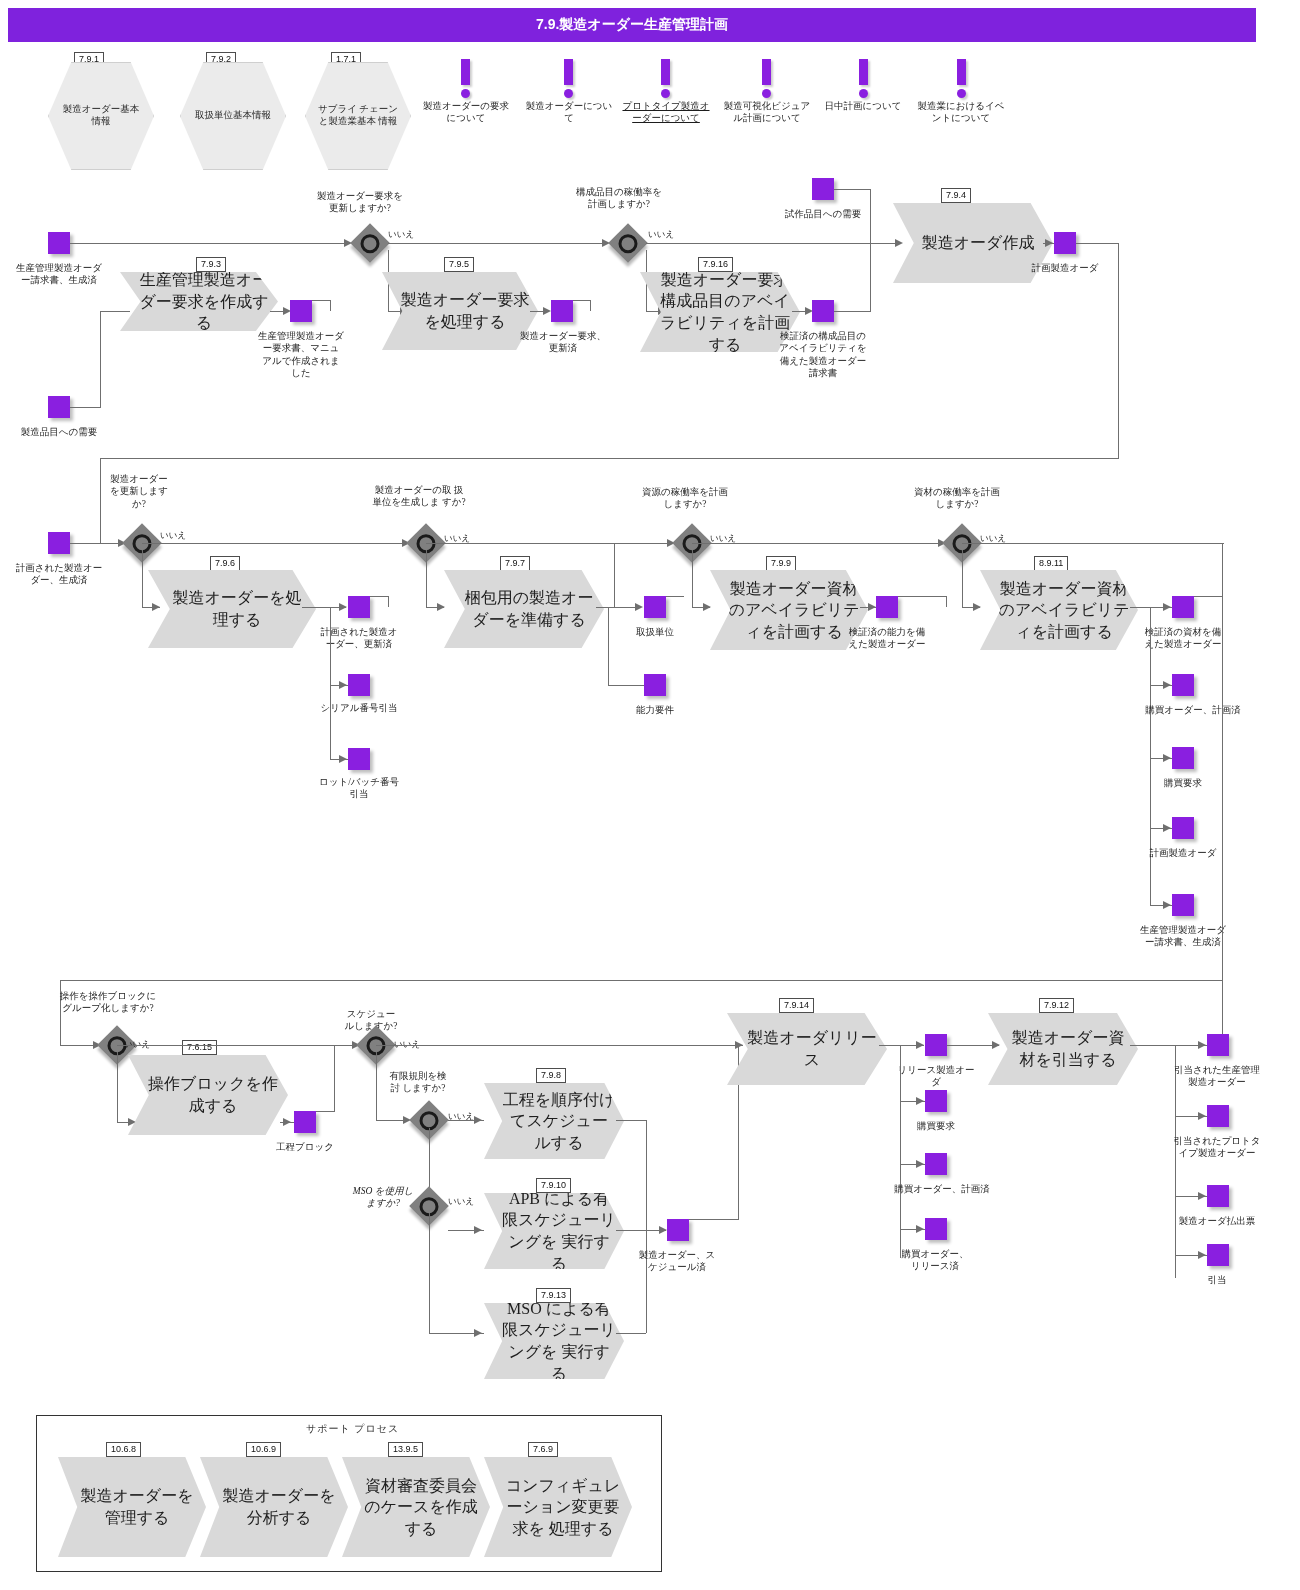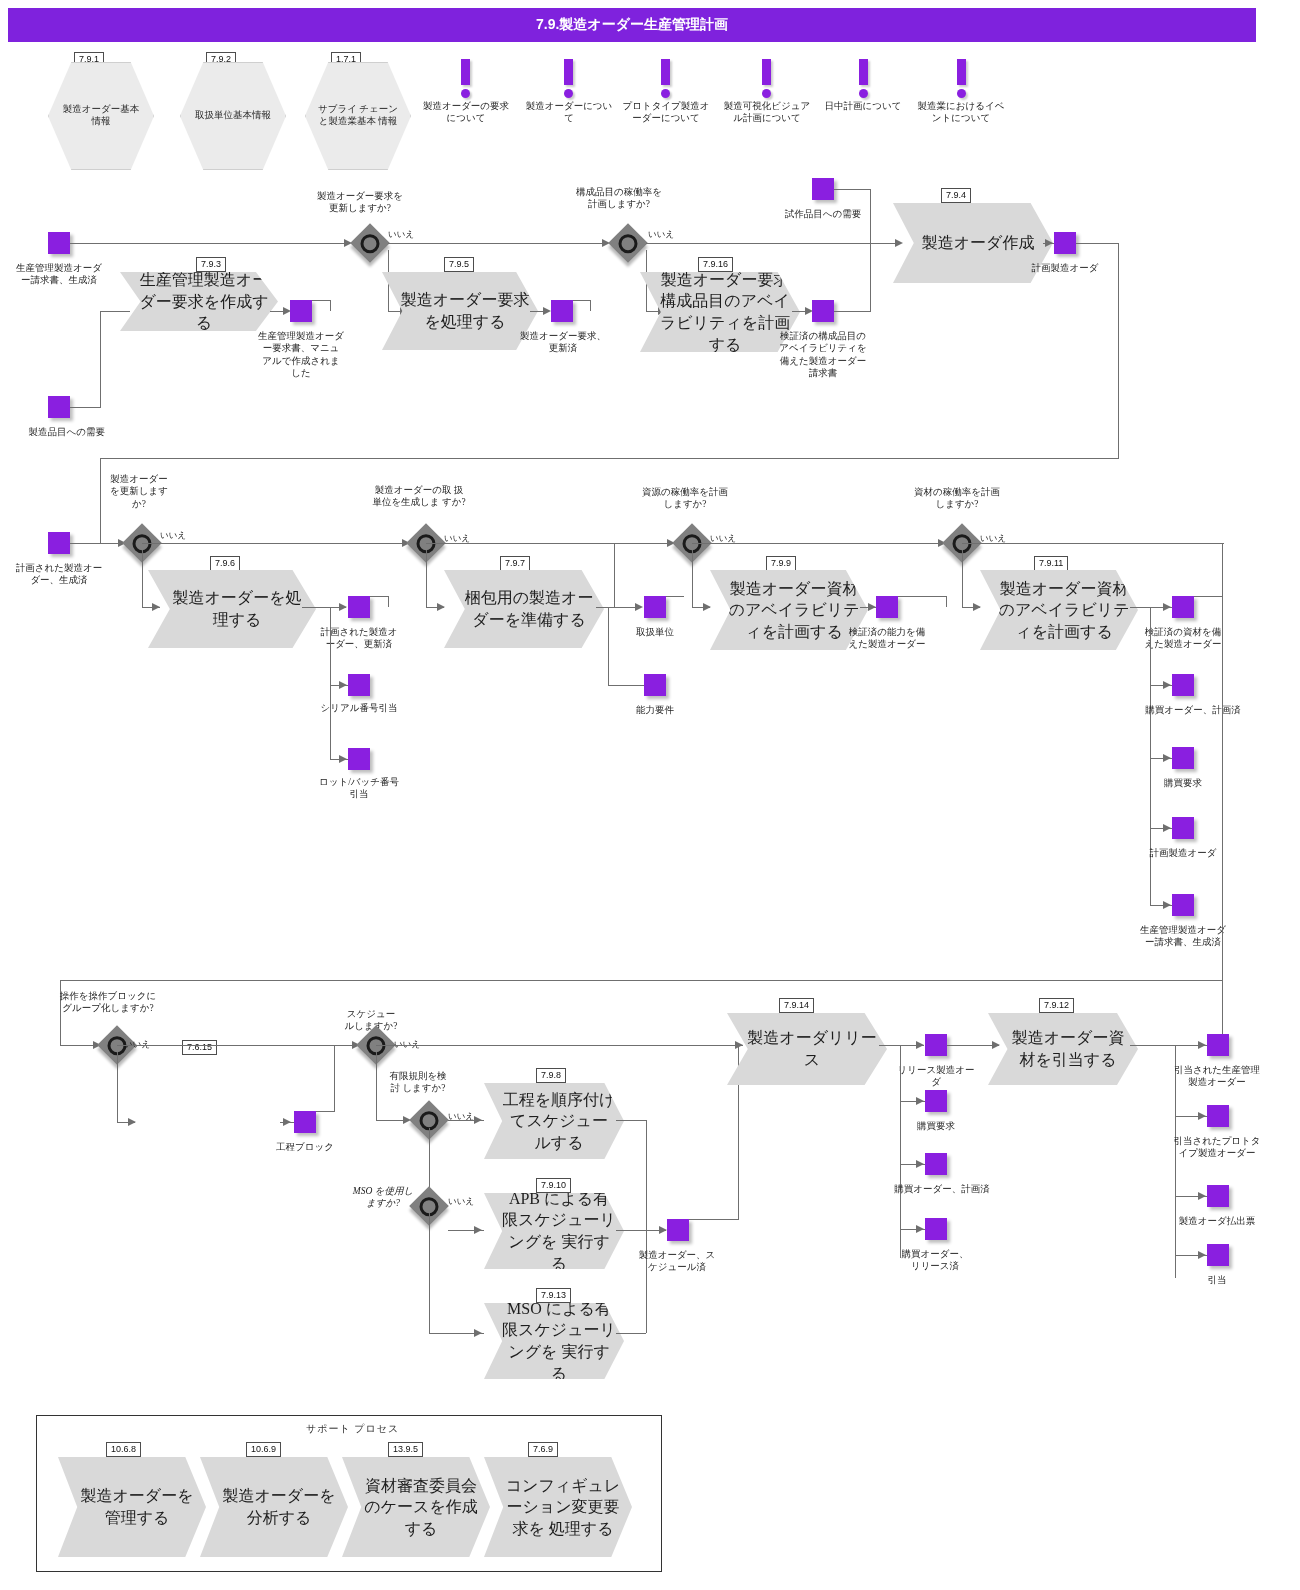--- a/index.html
+++ b/index.html
@@ -99,21 +99,21 @@
   <div class="excl" style="left:564px;top:59px;">
       <div class="bar"></div>
       <div class="dot"></div>
     </div>
   <div class="lbl" style="left:524px;top:100px;width:90px;">製造オーダーについて</div>
 
   <div class="excl" style="left:661px;top:59px;">
       <div class="bar"></div>
       <div class="dot"></div>
     </div>
-  <div class="lbl" style="left:621px;top:100px;width:90px;">プロトタイプ製造オーダーについて</div>
+  <div class="lbl" style="left:621px;top:100px;width:90px;text-decoration:underline;">プロトタイプ製造オーダーについて</div>
 
   <div class="excl" style="left:762px;top:59px;">
       <div class="bar"></div>
       <div class="dot"></div>
     </div>
   <div class="lbl" style="left:722px;top:100px;width:90px;">製造可視化ビジュアル計画について</div>
 
   <div class="excl" style="left:859px;top:59px;">
       <div class="bar"></div>
       <div class="dot"></div>
@@ -123,21 +123,21 @@
   <div class="excl" style="left:957px;top:59px;">
       <div class="bar"></div>
       <div class="dot"></div>
     </div>
   <div class="lbl" style="left:915px;top:100px;width:92px;">製造業におけるイベントについて</div>
 
   <div class="node sq" style="left:48px;top:232px;"></div>
   <div class="lbl" style="left:13px;top:262px;width:92px;">生産管理製造オーダー請求書、生成済</div>
 
   <div class="node sq" style="left:48px;top:396px;"></div>
-  <div class="lbl" style="left:13px;top:426px;width:92px;text-align:right;">製造品目への需要</div>
+  <div class="lbl" style="left:13px;top:426px;width:92px;">製造品目への需要</div>
 
   <div class="h" style="left:70px;top:243px;width:278px;"></div>
   <div class="arw" style="left:344px;top:239px;"></div>
 
   <div class="lbl" style="left:315px;top:190px;width:90px;">製造オーダー要求を更新しますか?</div>
   <div class="node gw" style="left:356px;top:229px;">
       <i></i>
     </div>
   <div class="yes" style="left:388px;top:229px;">いいえ</div>
 
@@ -325,21 +325,21 @@
   <div class="lbl" style="left:912px;top:486px;width:90px;">資材の稼働率を計画しますか?</div>
   <div class="node gw" style="left:948px;top:529px;">
       <i></i>
     </div>
   <div class="yes" style="left:980px;top:533px;">いいえ</div>
 
   <div class="v" style="left:962px;top:550px;height:57px;"></div>
   <div class="h" style="left:962px;top:607px;width:18px;"></div>
   <div class="arw" style="left:973px;top:603px;"></div>
 
-  <div class="idbadge" style="left:1034px;top:556px;">7.9.11</div>
+  <div class="idbadge" style="left:1034px;top:556px;">8.9.11</div>
   <div class="node chev" style="left:980px;top:570px;width:158px;height:80px;">
     <span>製造オーダー資材のアベイラビリティを計画する</span>
   </div>
 
   <div class="h" style="left:1130px;top:607px;width:42px;"></div>
   <div class="arw" style="left:1163px;top:603px;"></div>
   <div class="node sq" style="left:1172px;top:596px;"></div>
   <div class="lbl" style="left:1140px;top:626px;width:86px;">検証済の資材を備えた製造オーダー</div>
 
   <div class="v" style="left:1222px;top:543px;height:53px;"></div>
@@ -379,20 +379,23 @@
   <div class="node gw" style="left:103px;top:1031px;">
       <i></i>
     </div>
   <div class="yes" style="left:124px;top:1039px;">いいえ</div>
 
   <div class="v" style="left:117px;top:1052px;height:70px;"></div>
   <div class="h" style="left:117px;top:1122px;width:18px;"></div>
   <div class="arw" style="left:128px;top:1118px;"></div>
 
   <div class="idbadge" style="left:182px;top:1040px;">7.6.15</div>
+  <div class="node chev" style="left:128px;top:1055px;width:160px;height:80px;">
+    <span>操作ブロックを作 成する</span>
+  </div>
   <div class="h" style="left:280px;top:1122px;width:18px;"></div>
   <div class="arw" style="left:283px;top:1118px;"></div>
   <div class="node sq" style="left:294px;top:1111px;"></div>
   <div class="lbl" style="left:272px;top:1141px;width:66px;">工程ブロック</div>
 
   <div class="v" style="left:334px;top:1045px;height:66px;"></div>
   <div class="h" style="left:316px;top:1111px;width:19px;"></div>
 
   <div class="h" style="left:117px;top:1045px;width:240px;"></div>
   <div class="arw" style="left:352px;top:1041px;"></div>

